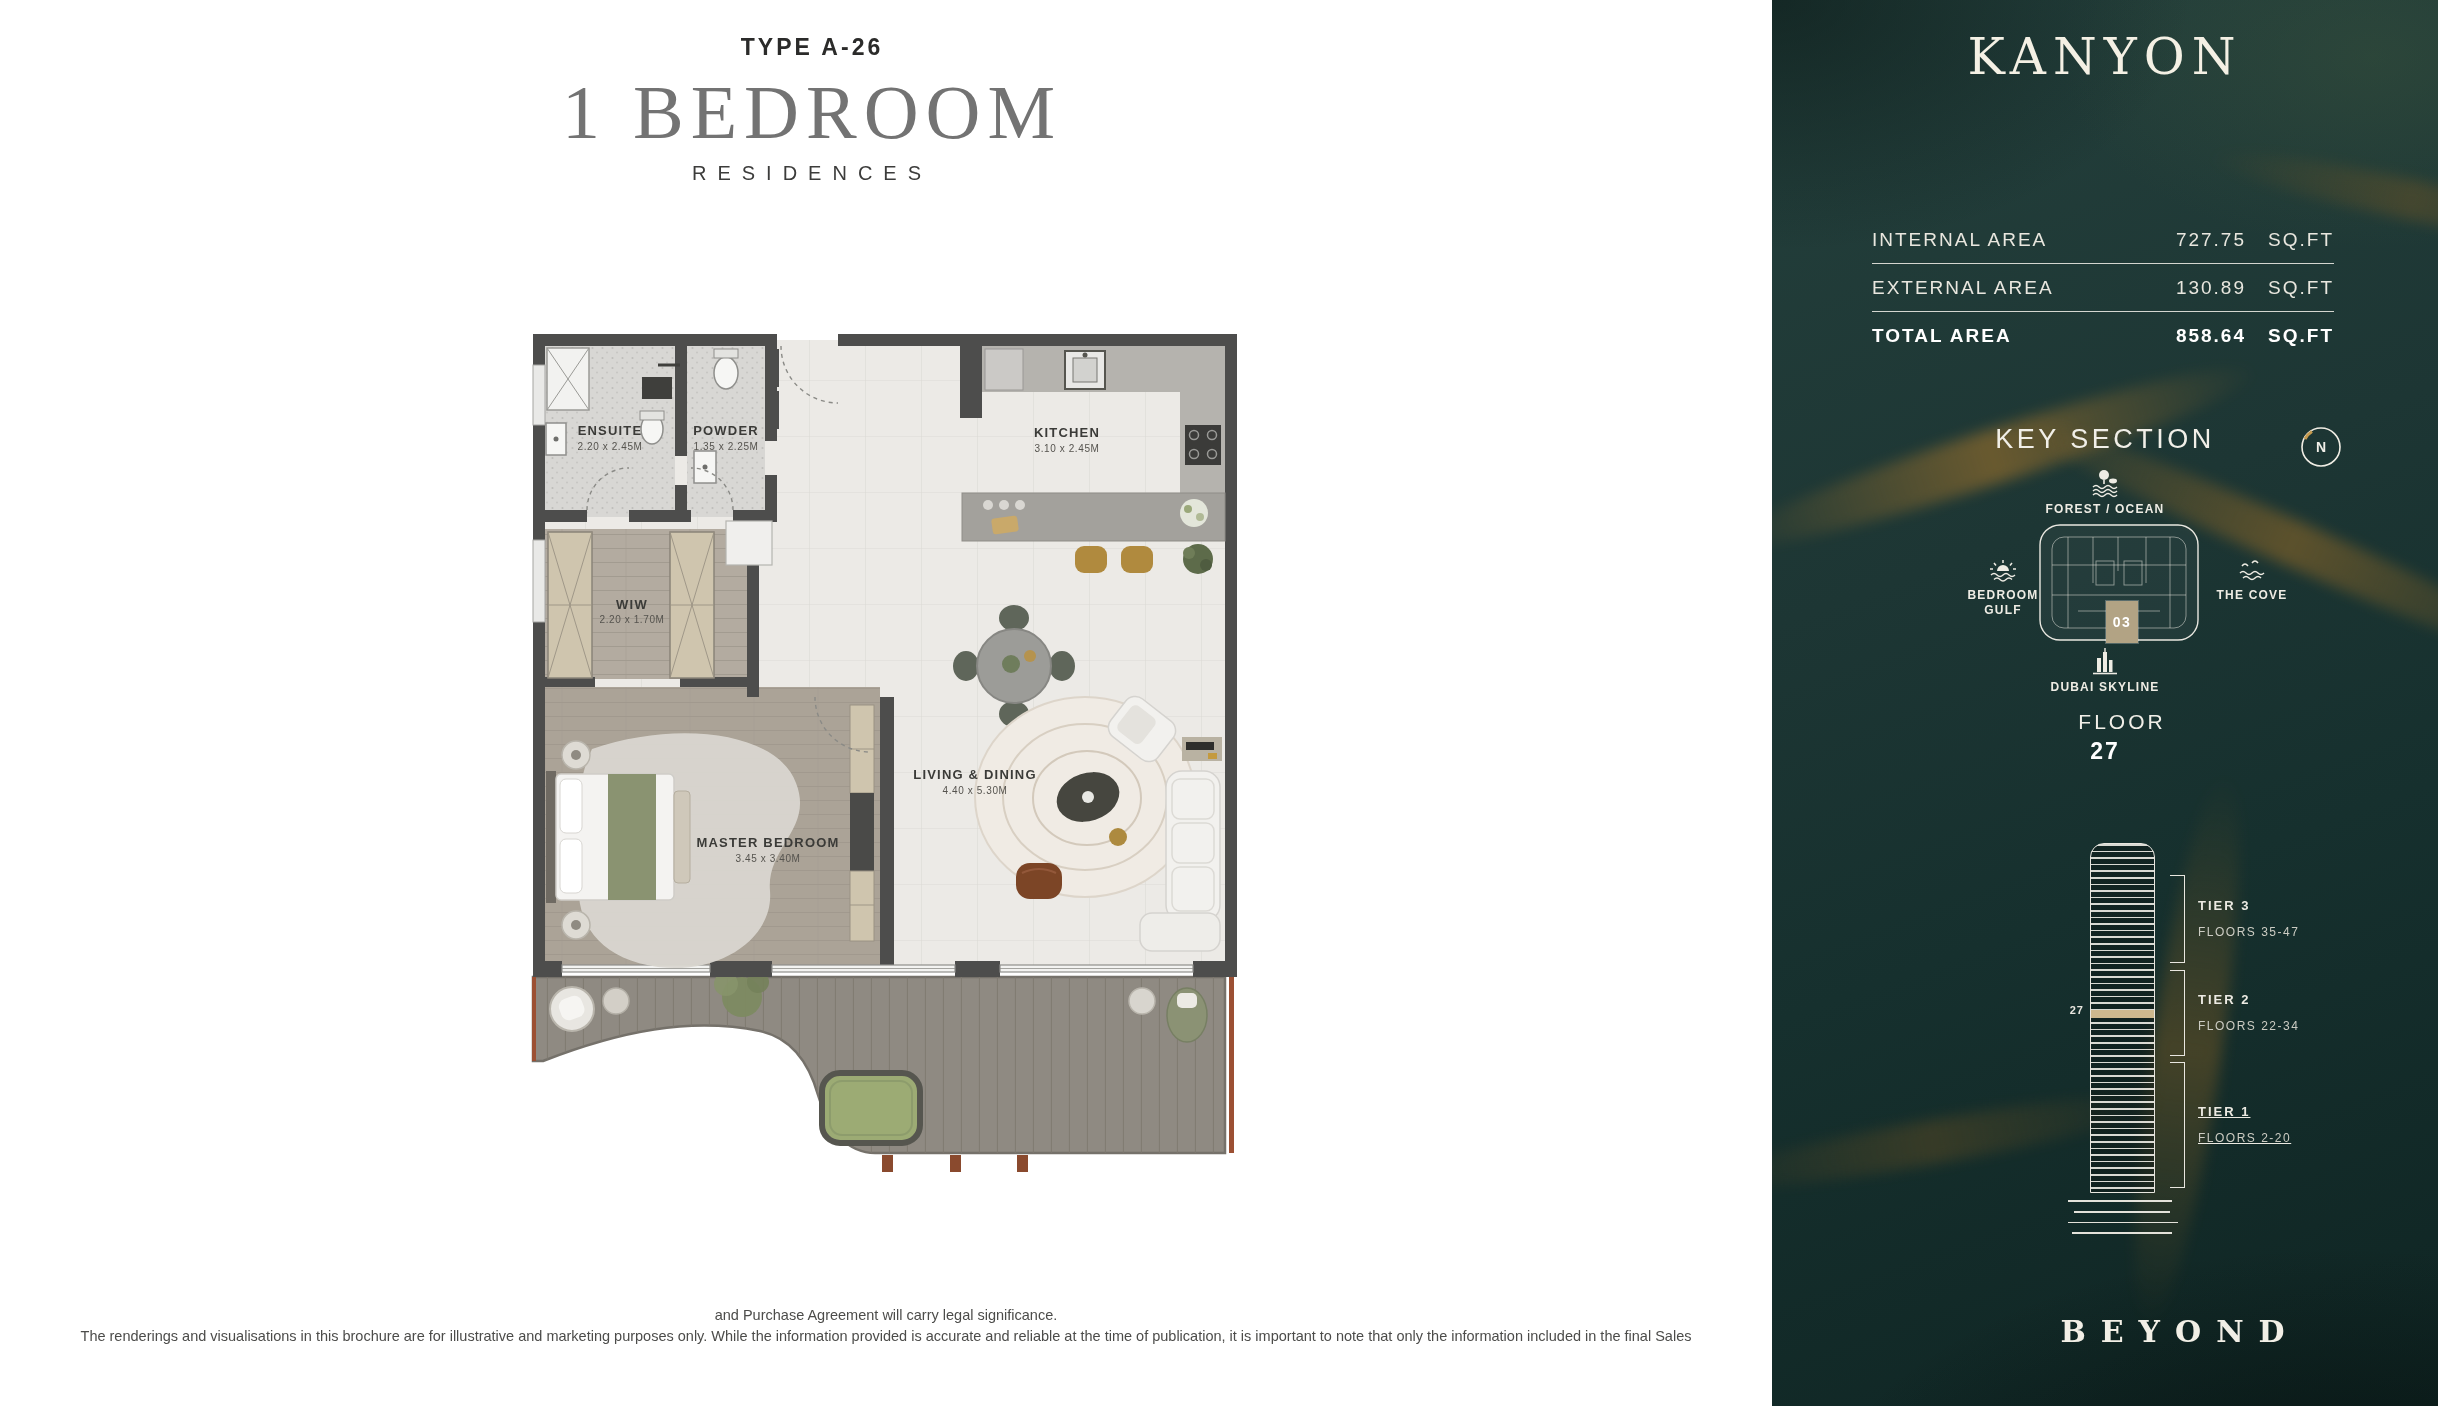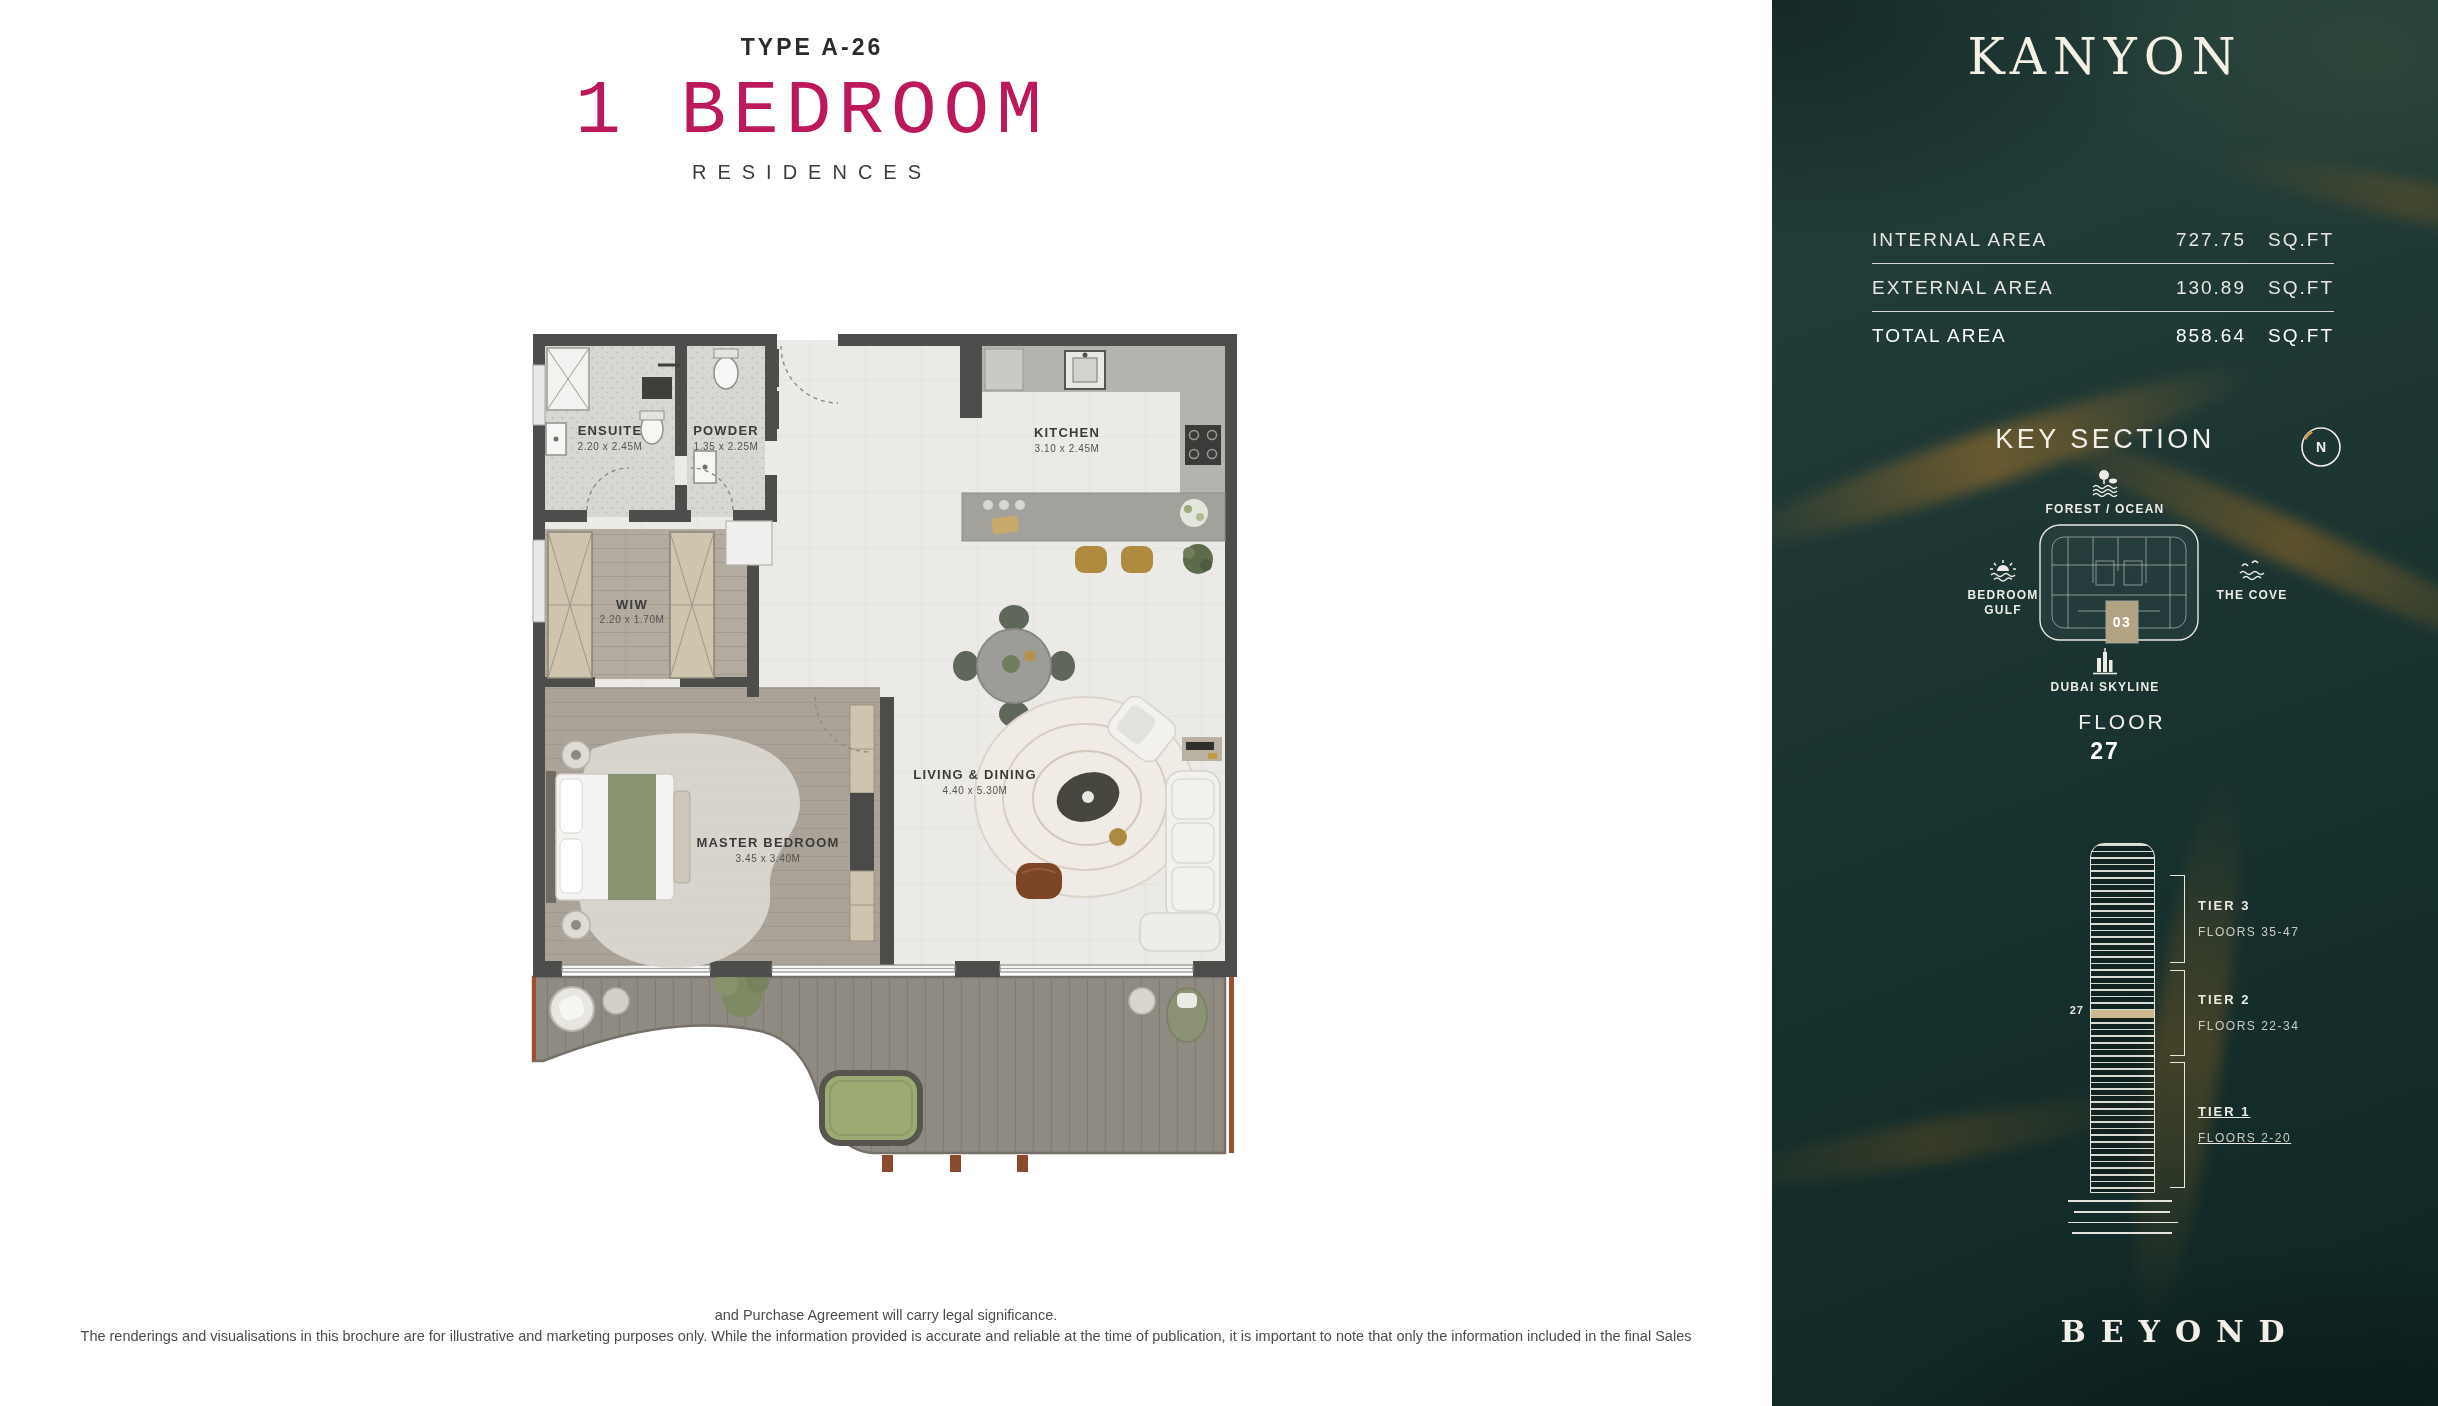--- a/index.html
+++ b/index.html
@@ -4,22 +4,22 @@
 <style>
   html,body{margin:0;padding:0;background:#ffffff;}
   *{box-sizing:border-box;}
   .canvas{position:relative;width:2438px;height:1406px;overflow:hidden;
           font-family:"Liberation Sans",sans-serif;background:#ffffff;}
 
   
   .left-panel{position:absolute;left:0;top:0;width:1772px;height:1406px;background:#ffffff;}
   .title-block{position:absolute;left:0;top:34px;width:1624px;text-align:center;color:#2f2f2e;}
   .type-label{font-size:23px;font-weight:bold;letter-spacing:3px;color:#2b2b2a;}
-  .main-title{margin-top:8px;font-family:Liberation Mono, monospace;font-weight:400;
-              font-size:76px;letter-spacing:7px;color:#be185d;}
+  .main-title{margin-top:8px;font-family:Liberation Serif, serif;font-weight:400;
+              font-size:76px;letter-spacing:7px;color:#737373;}
   .subtitle{margin-top:6px;font-size:20px;letter-spacing:11px;color:#3c3c3b;}
   .disclaimer{position:absolute;left:0;top:1305px;width:1772px;text-align:center;
               font-size:14.5px;line-height:21px;color:#4c4c4a;}
   .floorplan-wrap{position:absolute;left:530px;top:325px;width:710px;height:870px;}
   svg text{font-family:"Liberation Sans",sans-serif;}
   .room-name{font-size:13px;letter-spacing:1.2px;fill:#3b3b38;font-weight:bold;}
   .room-dims{font-size:10px;letter-spacing:.6px;fill:#55534e;}
 
   
   .sidebar{position:absolute;left:1772px;top:0;width:666px;height:1406px;overflow:hidden;
@@ -44,21 +44,21 @@
   .brand-logo{position:absolute;left:0;top:28px;width:666px;text-align:center;
               font-family:"DejaVu Serif",serif;font-size:50px;letter-spacing:7px;color:#f4f0e4;}
   .ua-title{position:absolute;left:0;top:160px;width:666px;text-align:center;
             font-size:27px;letter-spacing:3.5px;color:#f1efe8;}
   .ua-table{position:absolute;left:100px;top:216px;width:462px;}
   .ua-row{display:flex;align-items:center;height:48px;font-size:19px;letter-spacing:2px;color:#e9e7df;}
   .ua-row.divided{border-bottom:1.2px solid rgba(244,242,235,.85);}
   .ua-row .lbl{flex:1;text-align:left;}
   .ua-row .val{width:110px;text-align:right;}
   .ua-row .unit{width:88px;text-align:right;}
-  .ua-row.total{font-weight:normal;color:#ffffff;}
+  .ua-row.total{font-weight:bold;color:#ffffff;}
 
   .key-title{position:absolute;left:0;top:424px;width:666px;text-align:center;
              font-size:27px;letter-spacing:3.5px;color:#f1efe8;}
   .compass{position:absolute;left:527px;top:425px;width:44px;height:44px;}
   .compass .n{position:absolute;left:0;top:0;width:44px;height:44px;display:flex;align-items:center;
               justify-content:center;font-size:14px;font-weight:bold;color:#f1efe8;}
   .landmark{position:absolute;text-align:center;color:#eeece4;}
   .landmark .lm-label{font-size:12px;letter-spacing:1.2px;line-height:15px;font-weight:bold;}
   .lm-forest{left:253px;top:468px;width:160px;}
   .lm-gulf{left:175px;top:558px;width:112px;}

